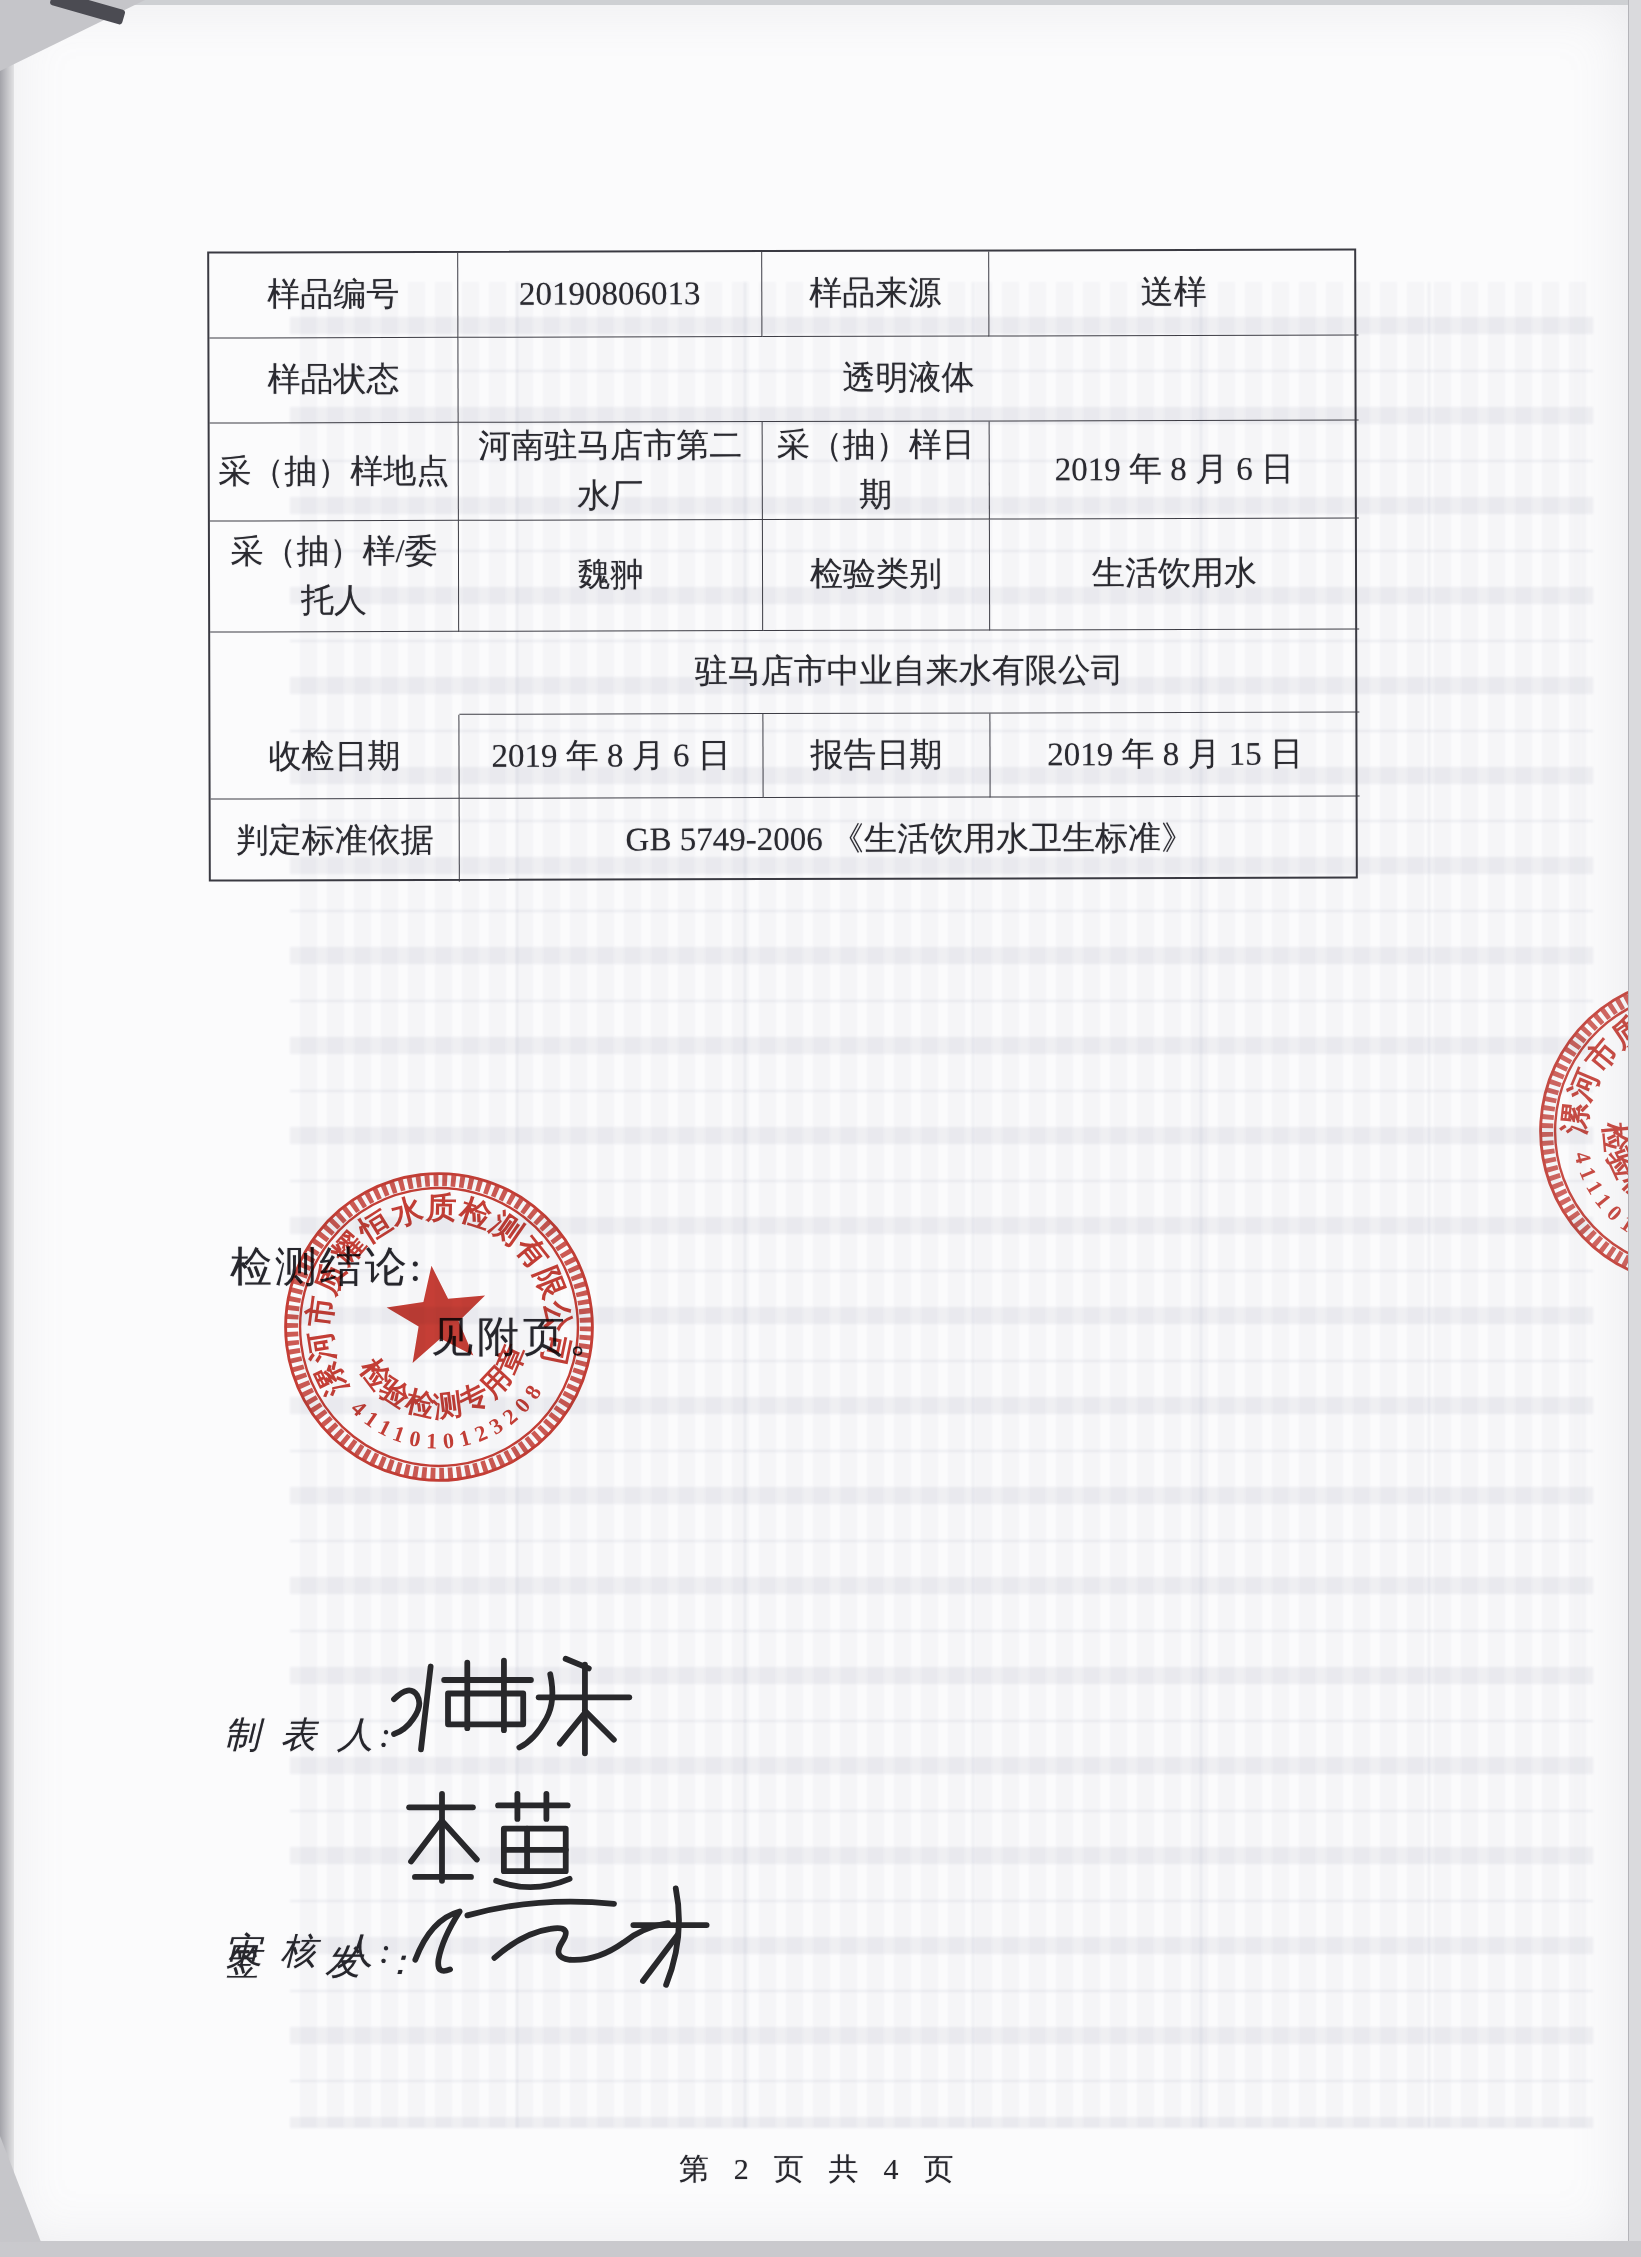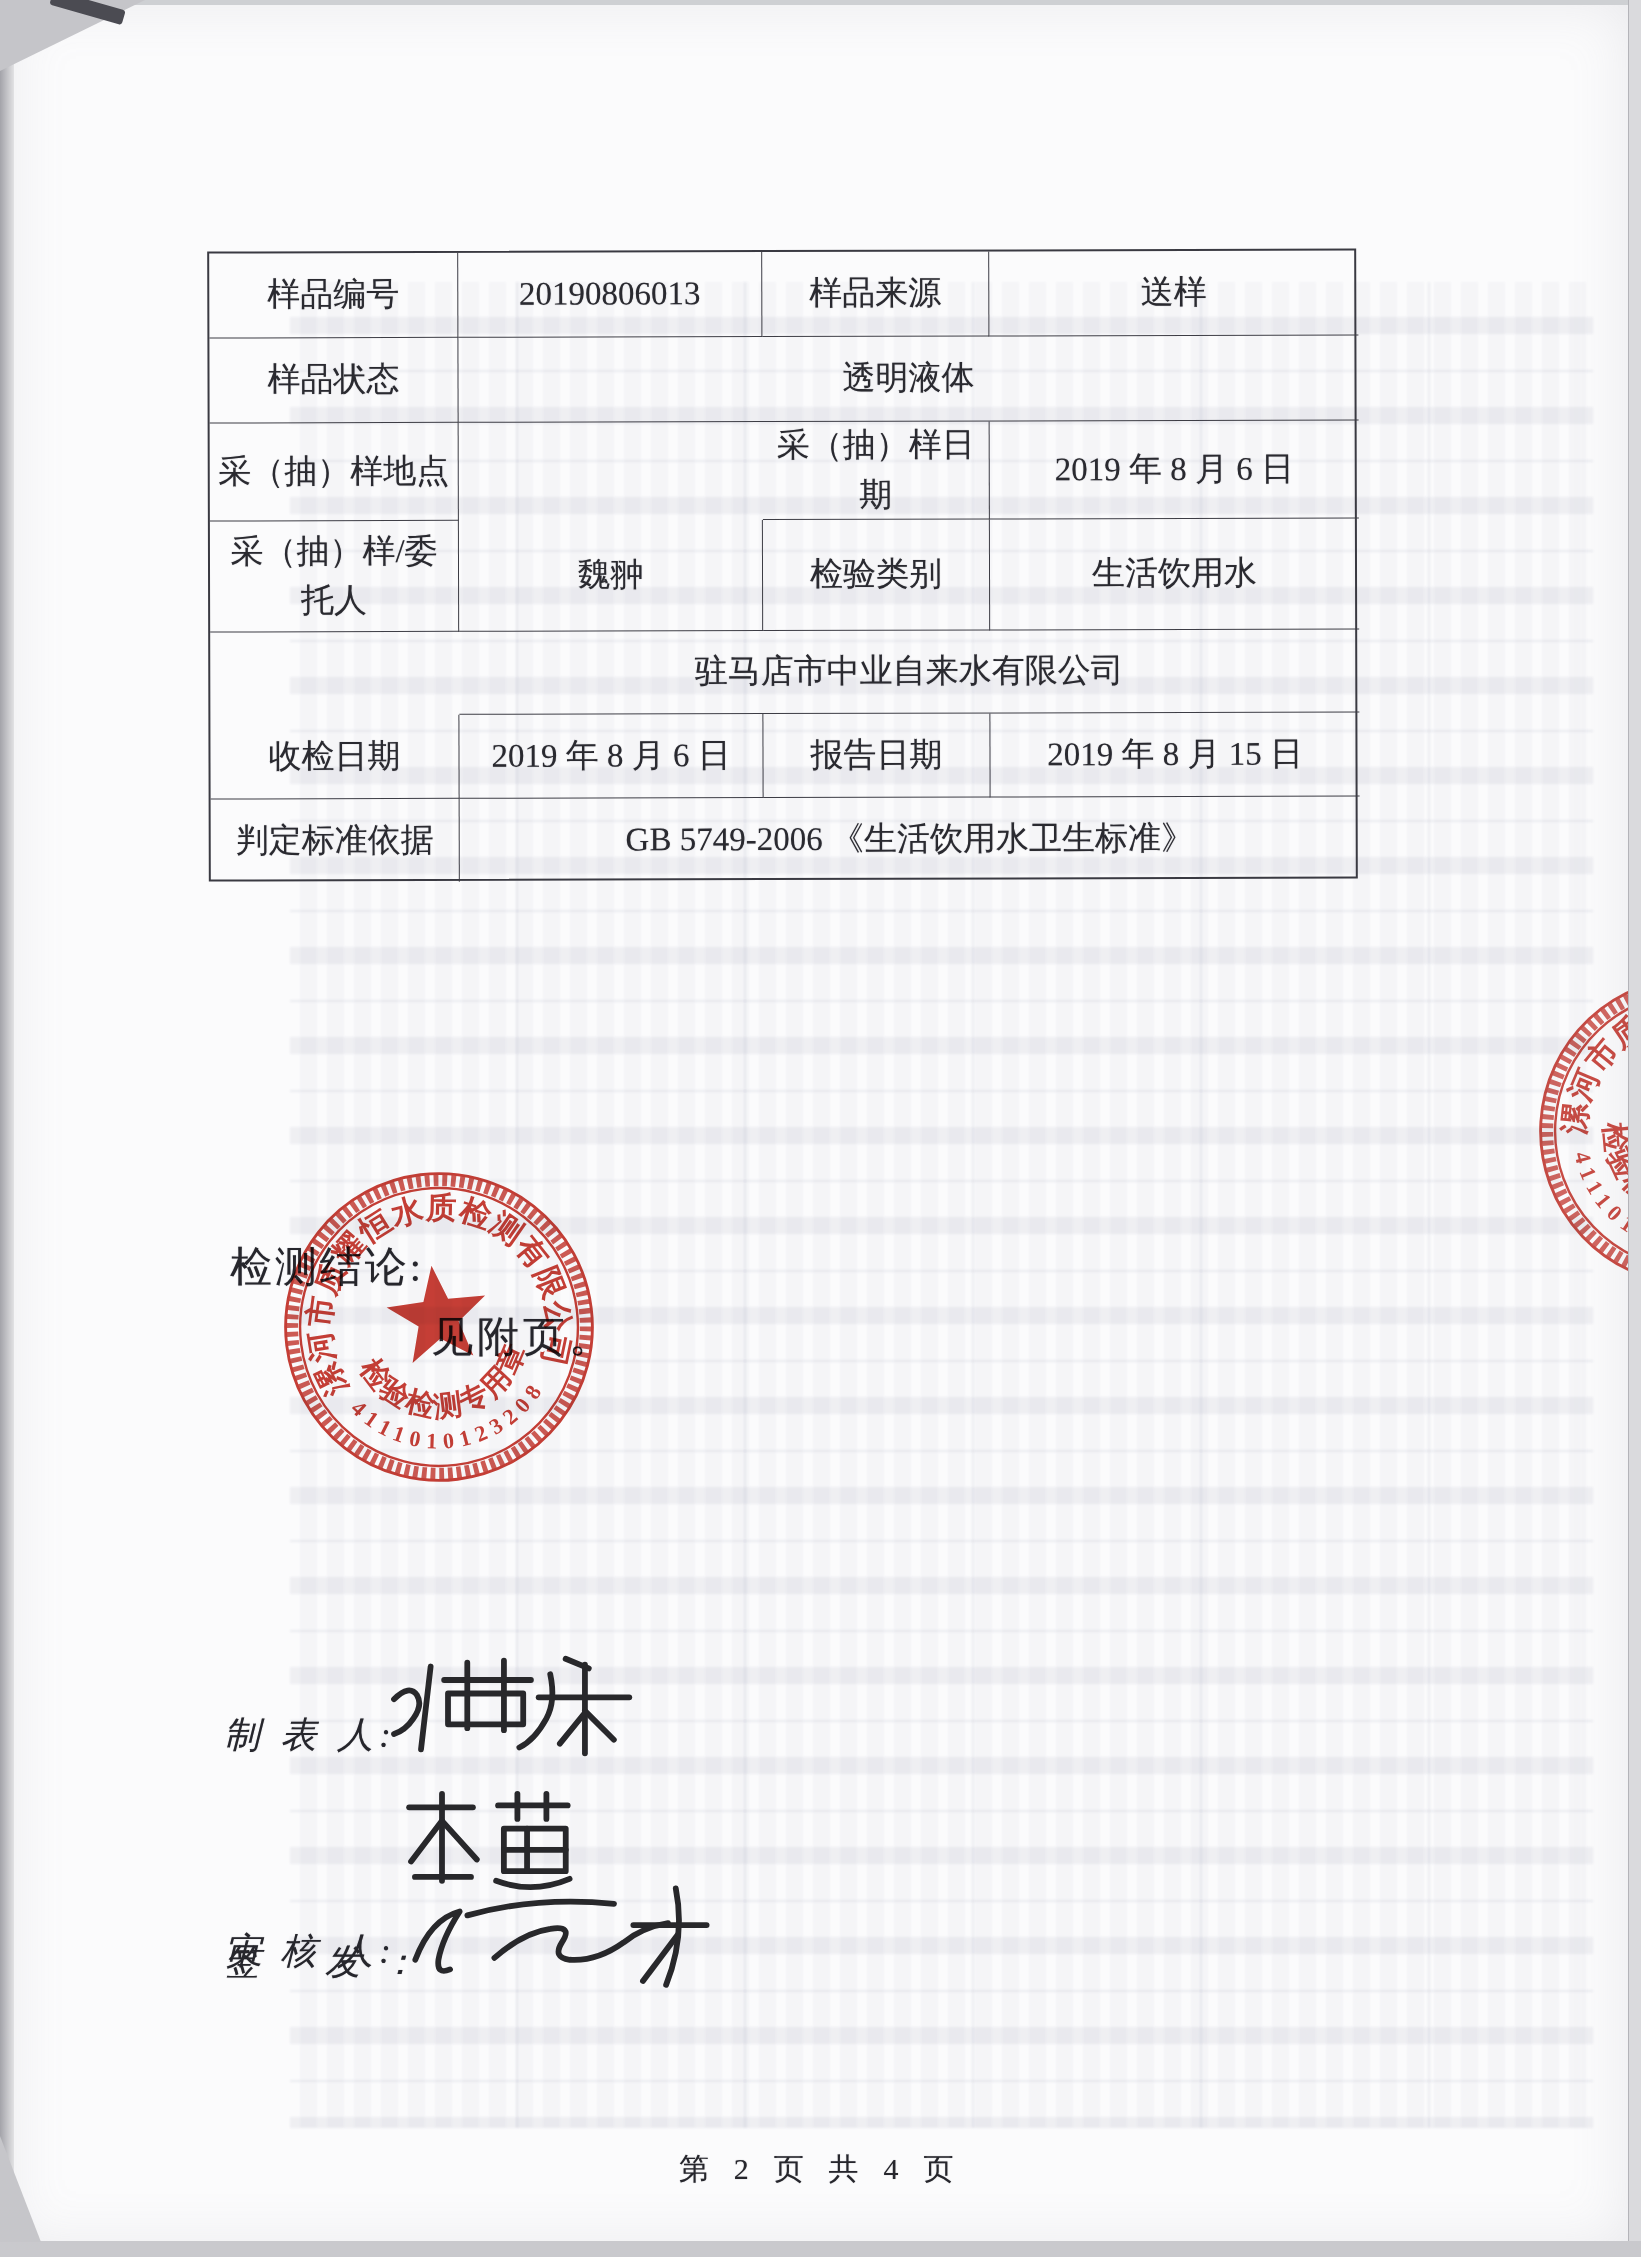--- a/index.html
+++ b/index.html
@@ -59,20 +59,21 @@
   <div class="tbl">
     <div class="c" style="grid-area:1/1">样品编号</div>
     <div class="c" style="grid-area:1/2">20190806013</div>
     <div class="c" style="grid-area:1/3">样品来源</div>
     <div class="c er" style="grid-area:1/4">送样</div>
 
     <div class="c" style="grid-area:2/1">样品状态</div>
     <div class="c er" style="grid-area:2/2/3/5">透明液体</div>
 
     <div class="c" style="grid-area:3/1">采（抽）样地点</div>
+    <div class="c" style="grid-area:3/2">河南驻马店市第二水厂</div>
     <div class="c" style="grid-area:3/3">采（抽）样日期</div>
     <div class="c er" style="grid-area:3/4">2019 年 8 月 6 日</div>
 
     <div class="c" style="grid-area:4/1">采（抽）样/委托人</div>
     <div class="c" style="grid-area:4/2">魏翀</div>
     <div class="c" style="grid-area:4/3">检验类别</div>
     <div class="c er" style="grid-area:4/4">生活饮用水</div>
 
     <div class="c er" style="grid-area:5/2/6/5">驻马店市中业自来水有限公司</div>
 

